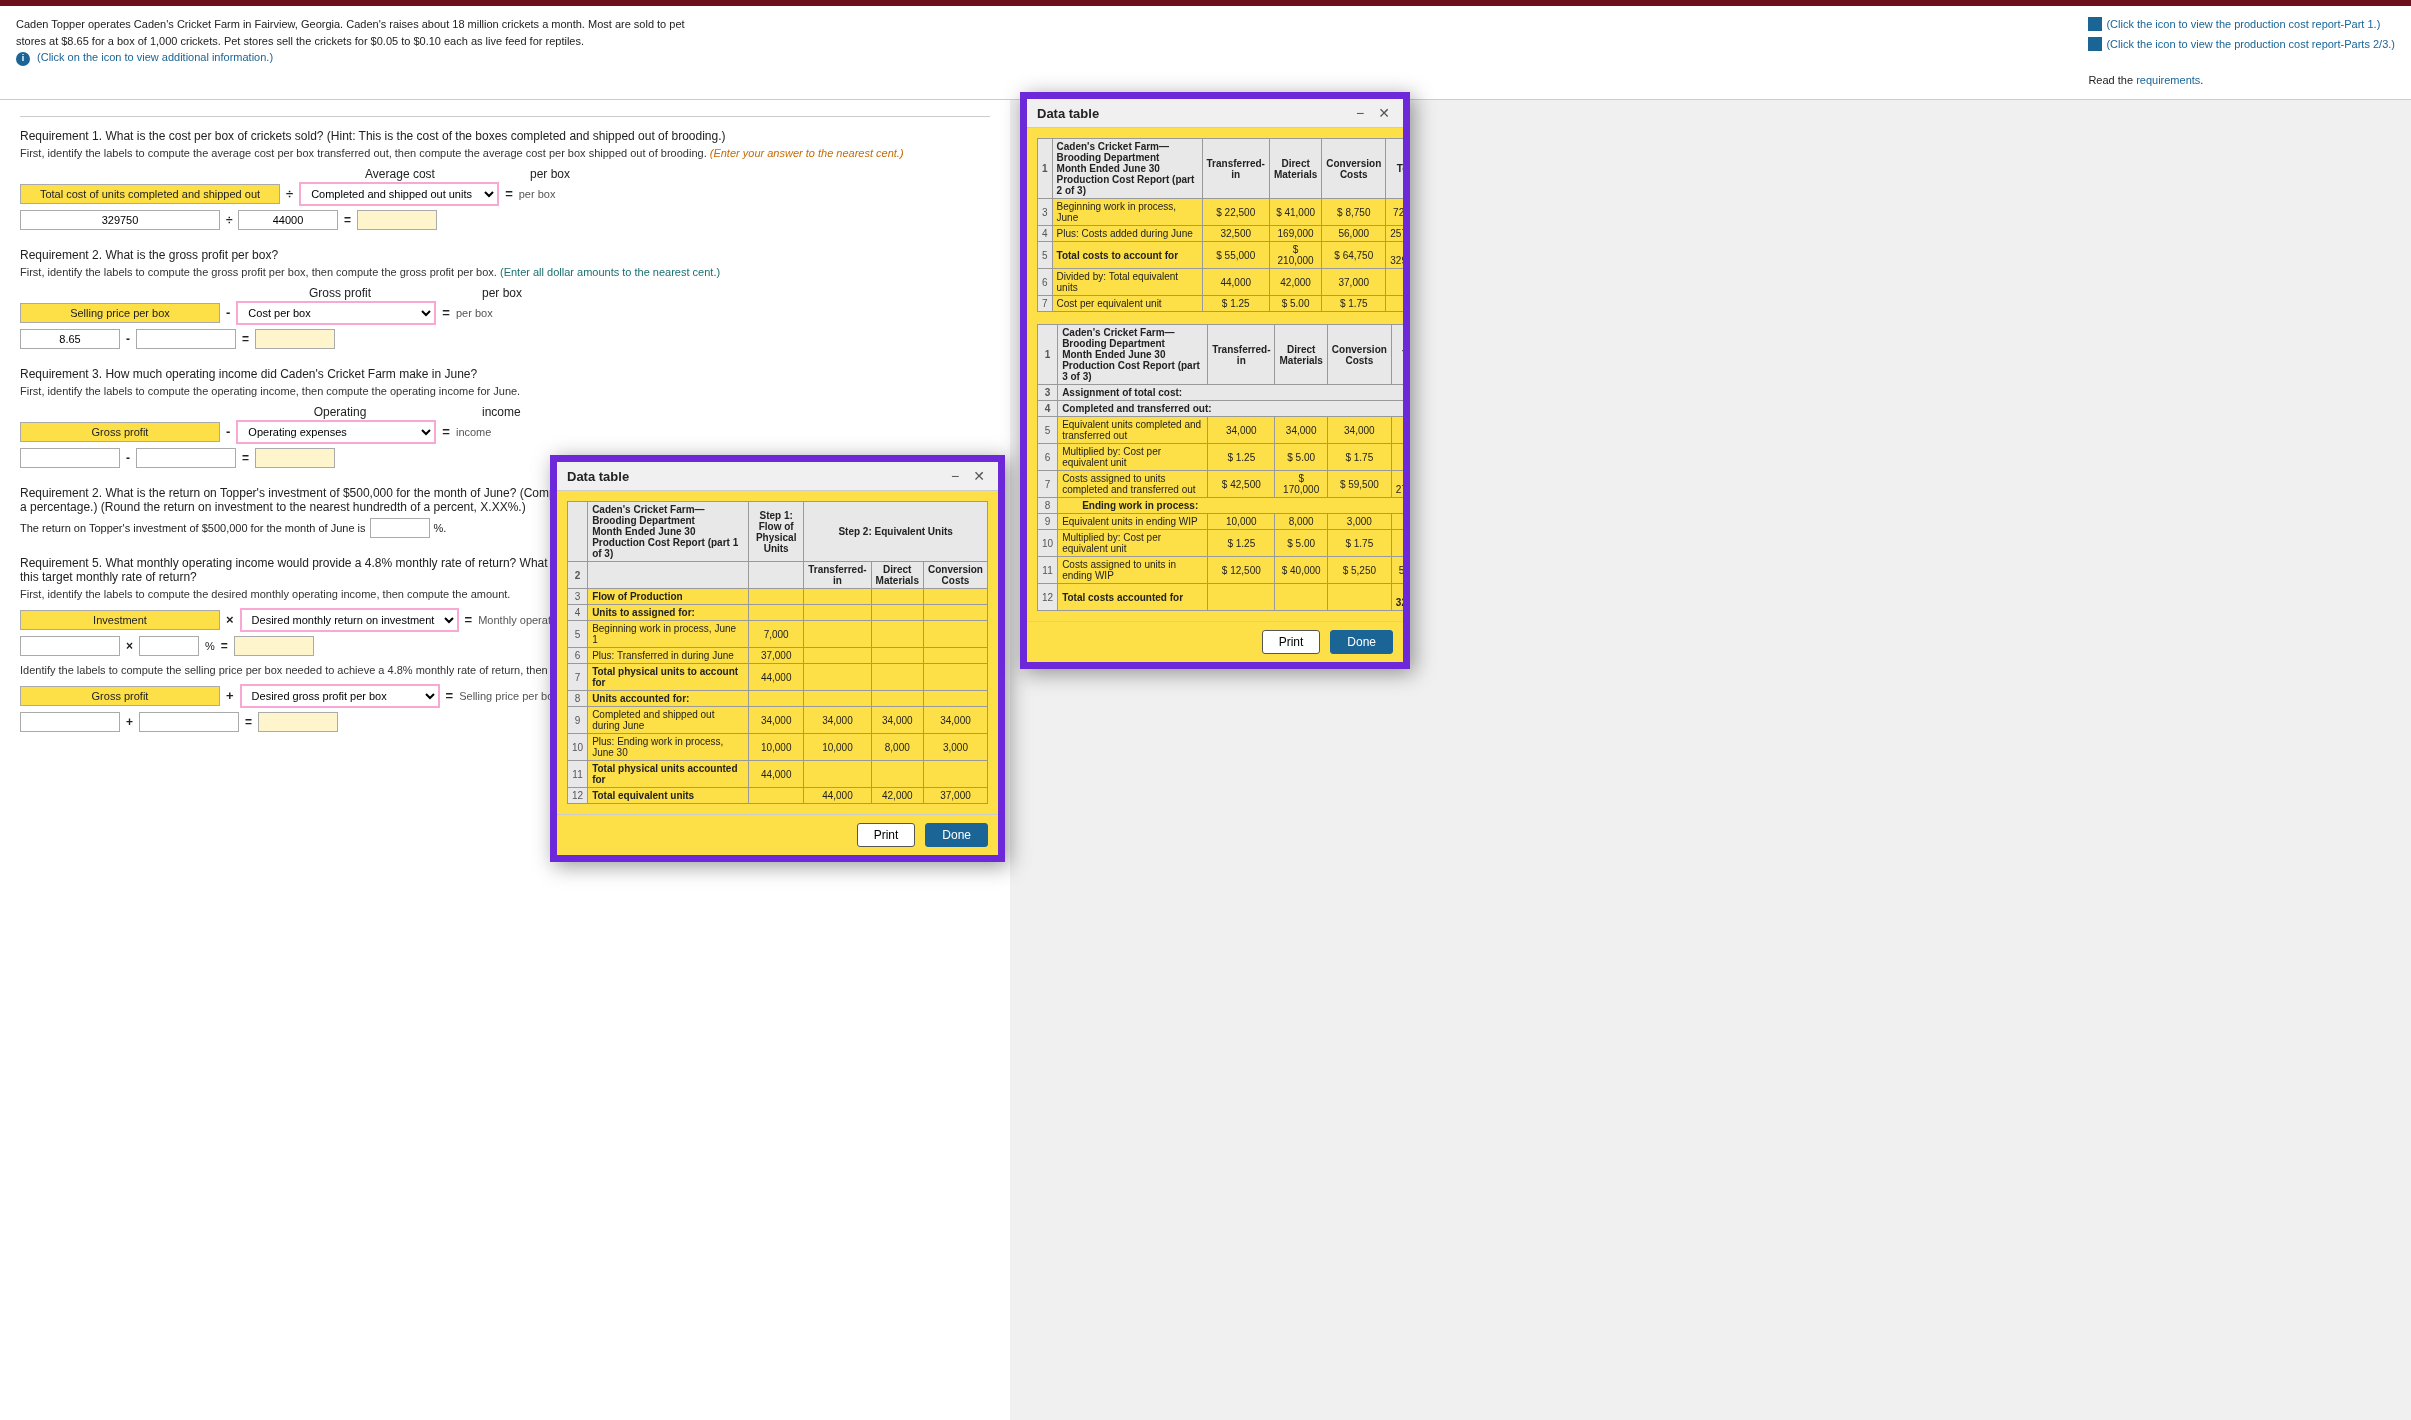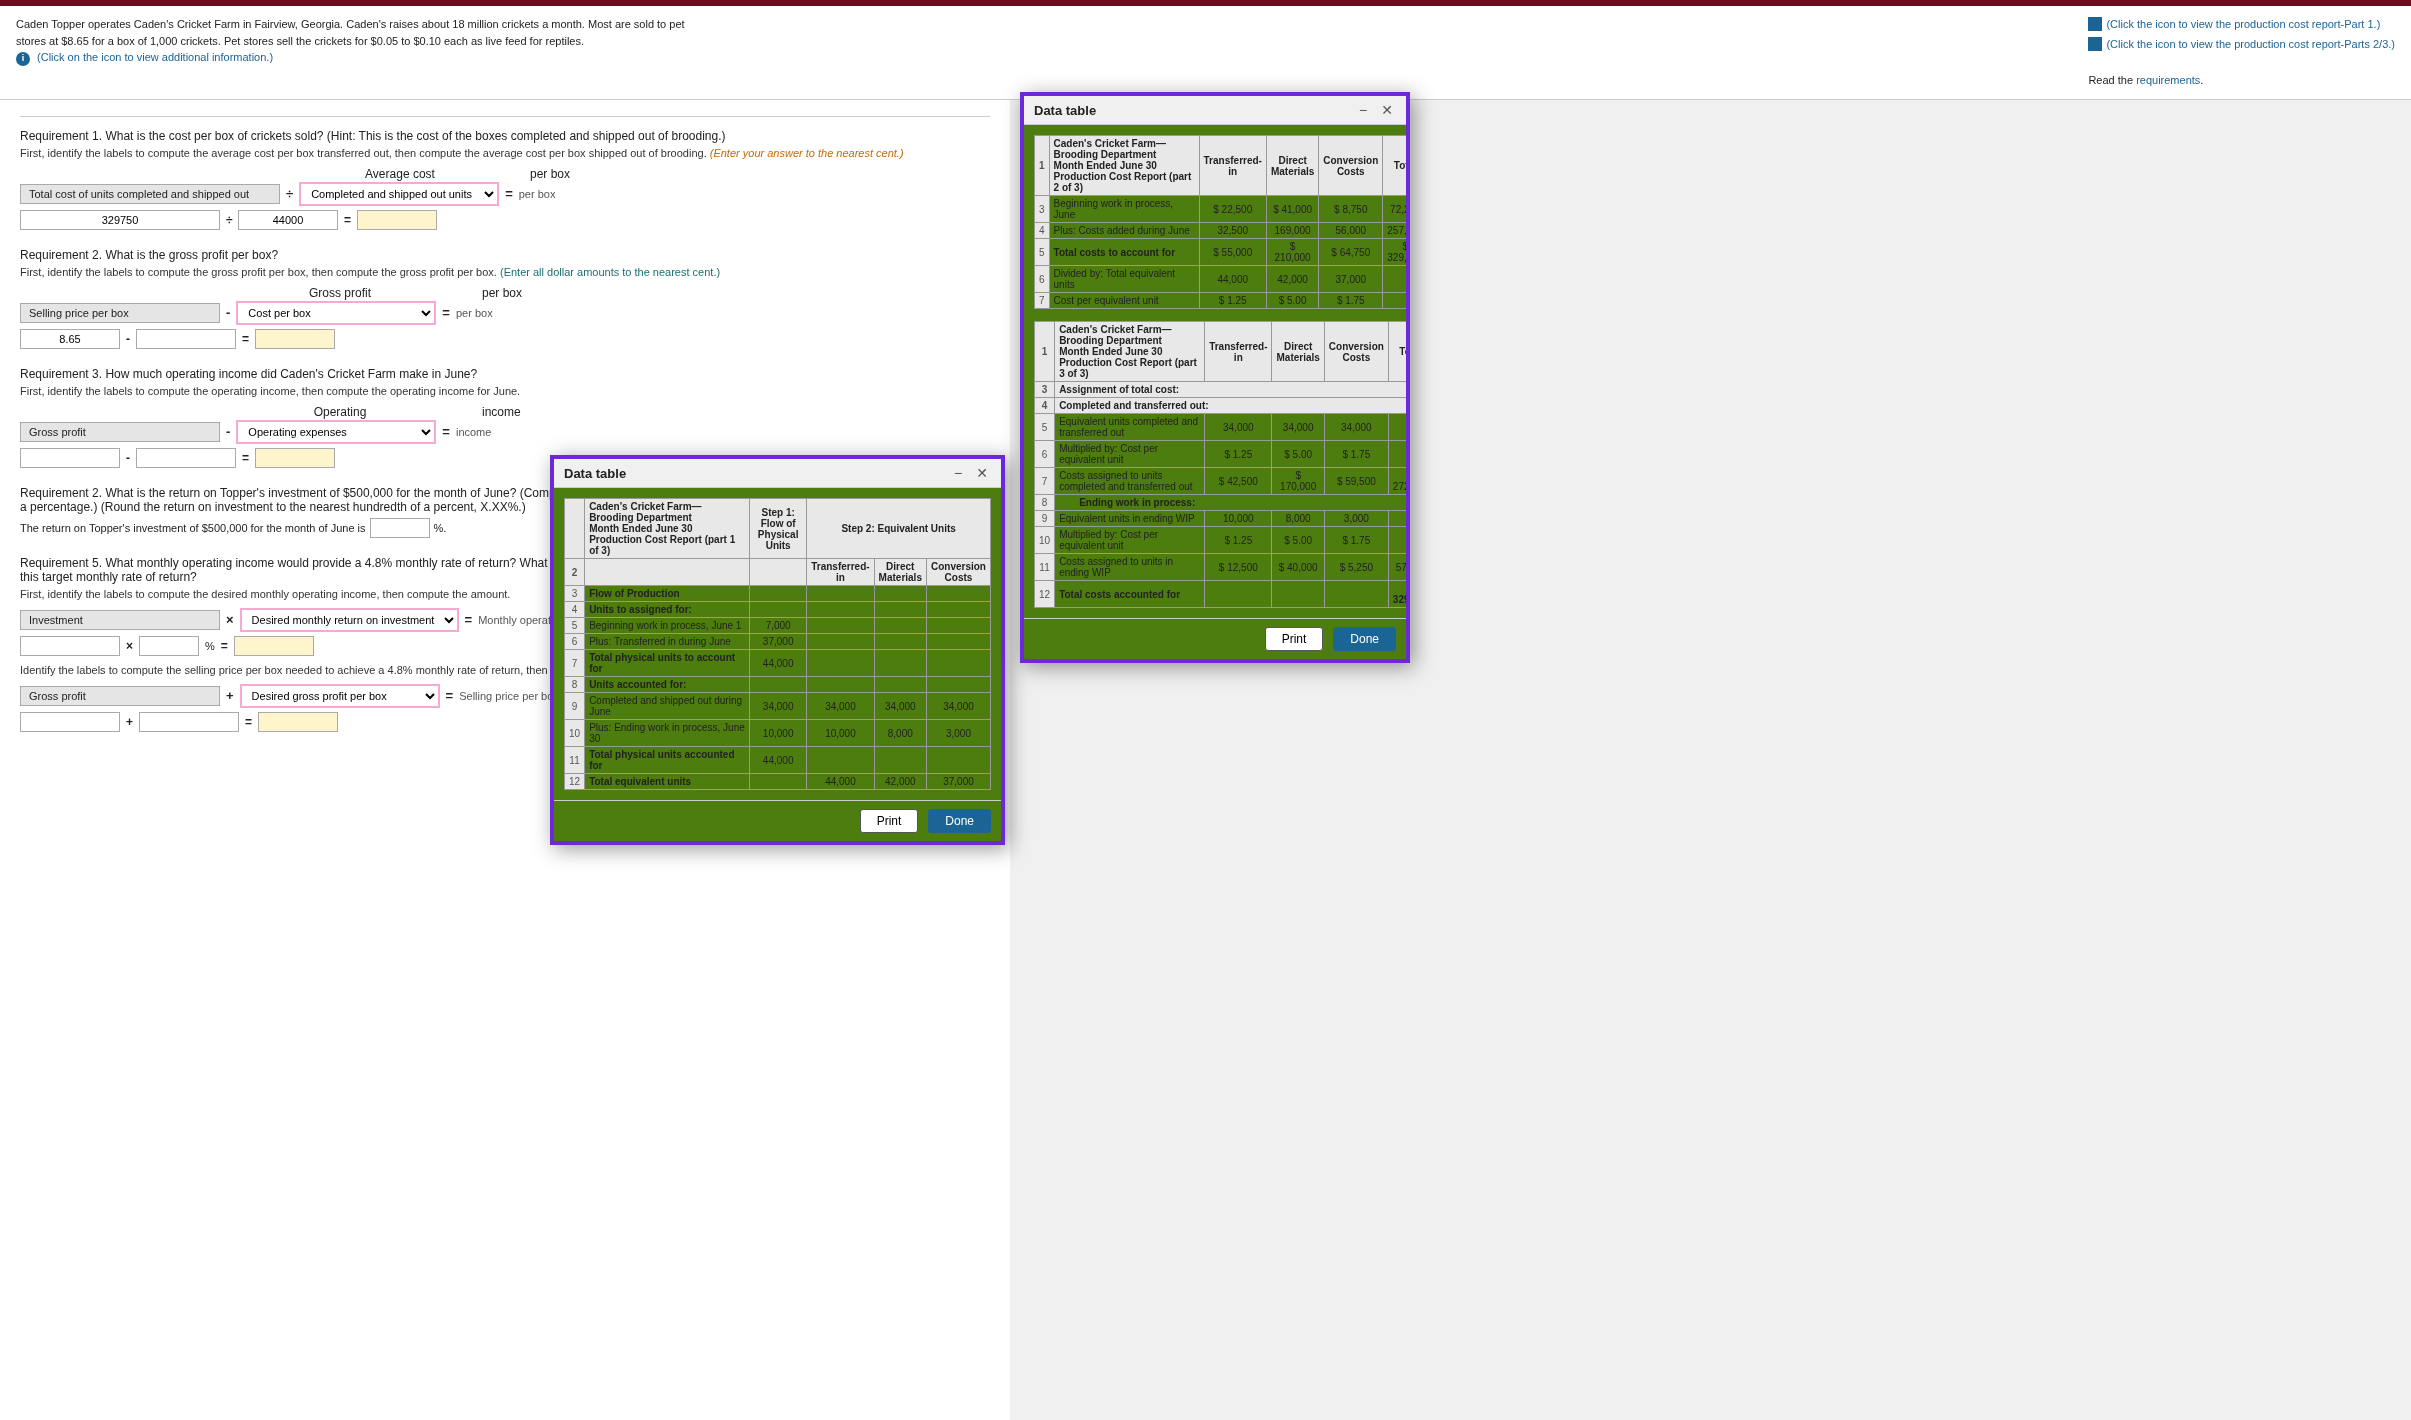--- a/index.html
+++ b/index.html
@@ -80,24 +80,24 @@
     .formula-row {
       display: flex;
       align-items: center;
       gap: 6px;
       margin-bottom: 4px;
     }
 
     .formula-box {
       border: 1px solid #aaa;
       padding: 3px 8px;
-      background: #e5e5e5;
+      background: #fde047;
       font-size: 11px;
       min-width: 200px;
-      text-align: left;
+      text-align: center;
     }
 
     .formula-box.wide { min-width: 260px; }
 
     .formula-operator { font-size: 13px; font-weight: bold; }
 
     select.formula-select {
       border: 2px solid #f9a8d4;
       padding: 3px 6px;
       font-size: 11px;
@@ -129,22 +129,22 @@
       background: #fff5cc;
     }
 
     .label-right {
       font-size: 11px;
       color: #555;
     }
 
     .modal {
       position: fixed;
-      background: #4d7c0f;
-      border: 4px solid #6d28d9;
+      background: #fde047;
+      border: 7px solid #6d28d9;
       box-shadow: 4px 4px 20px rgba(0,0,0,0.4);
       z-index: 200;
       padding: 0;
       font-size: 11px;
     }
 
     .modal-front {
       left: 550px;
       top: 455px;
       width: 455px;

